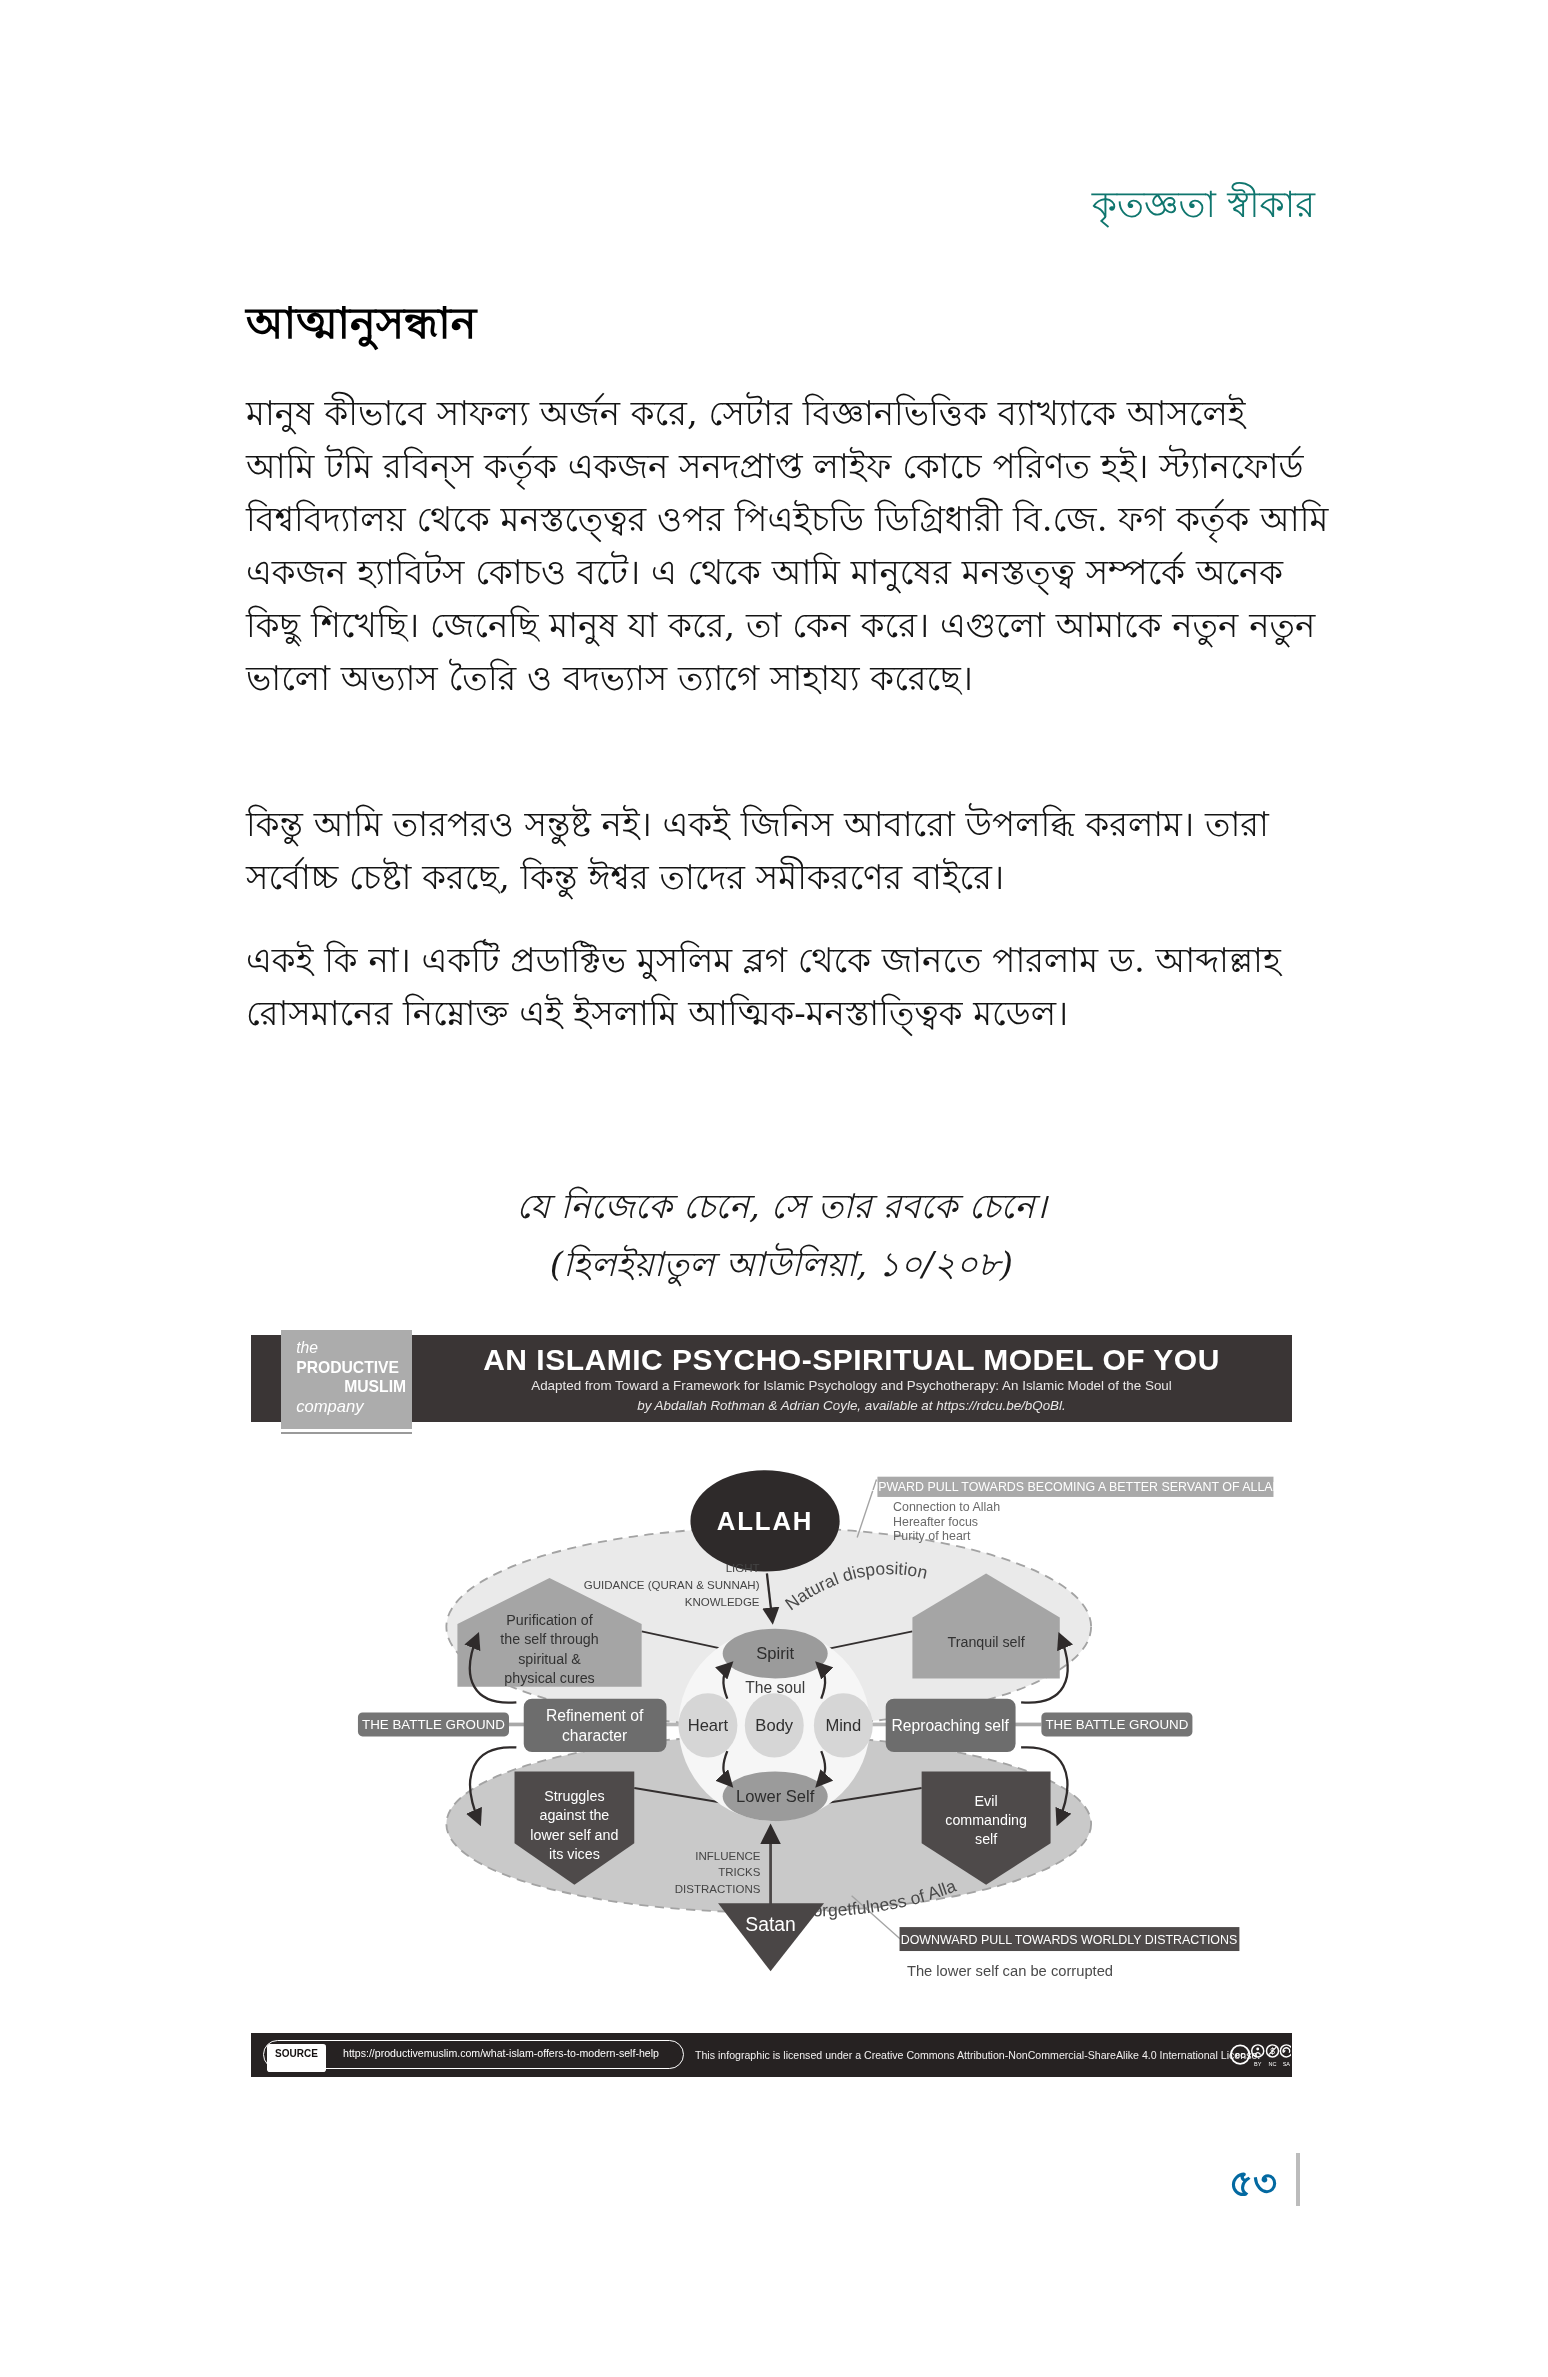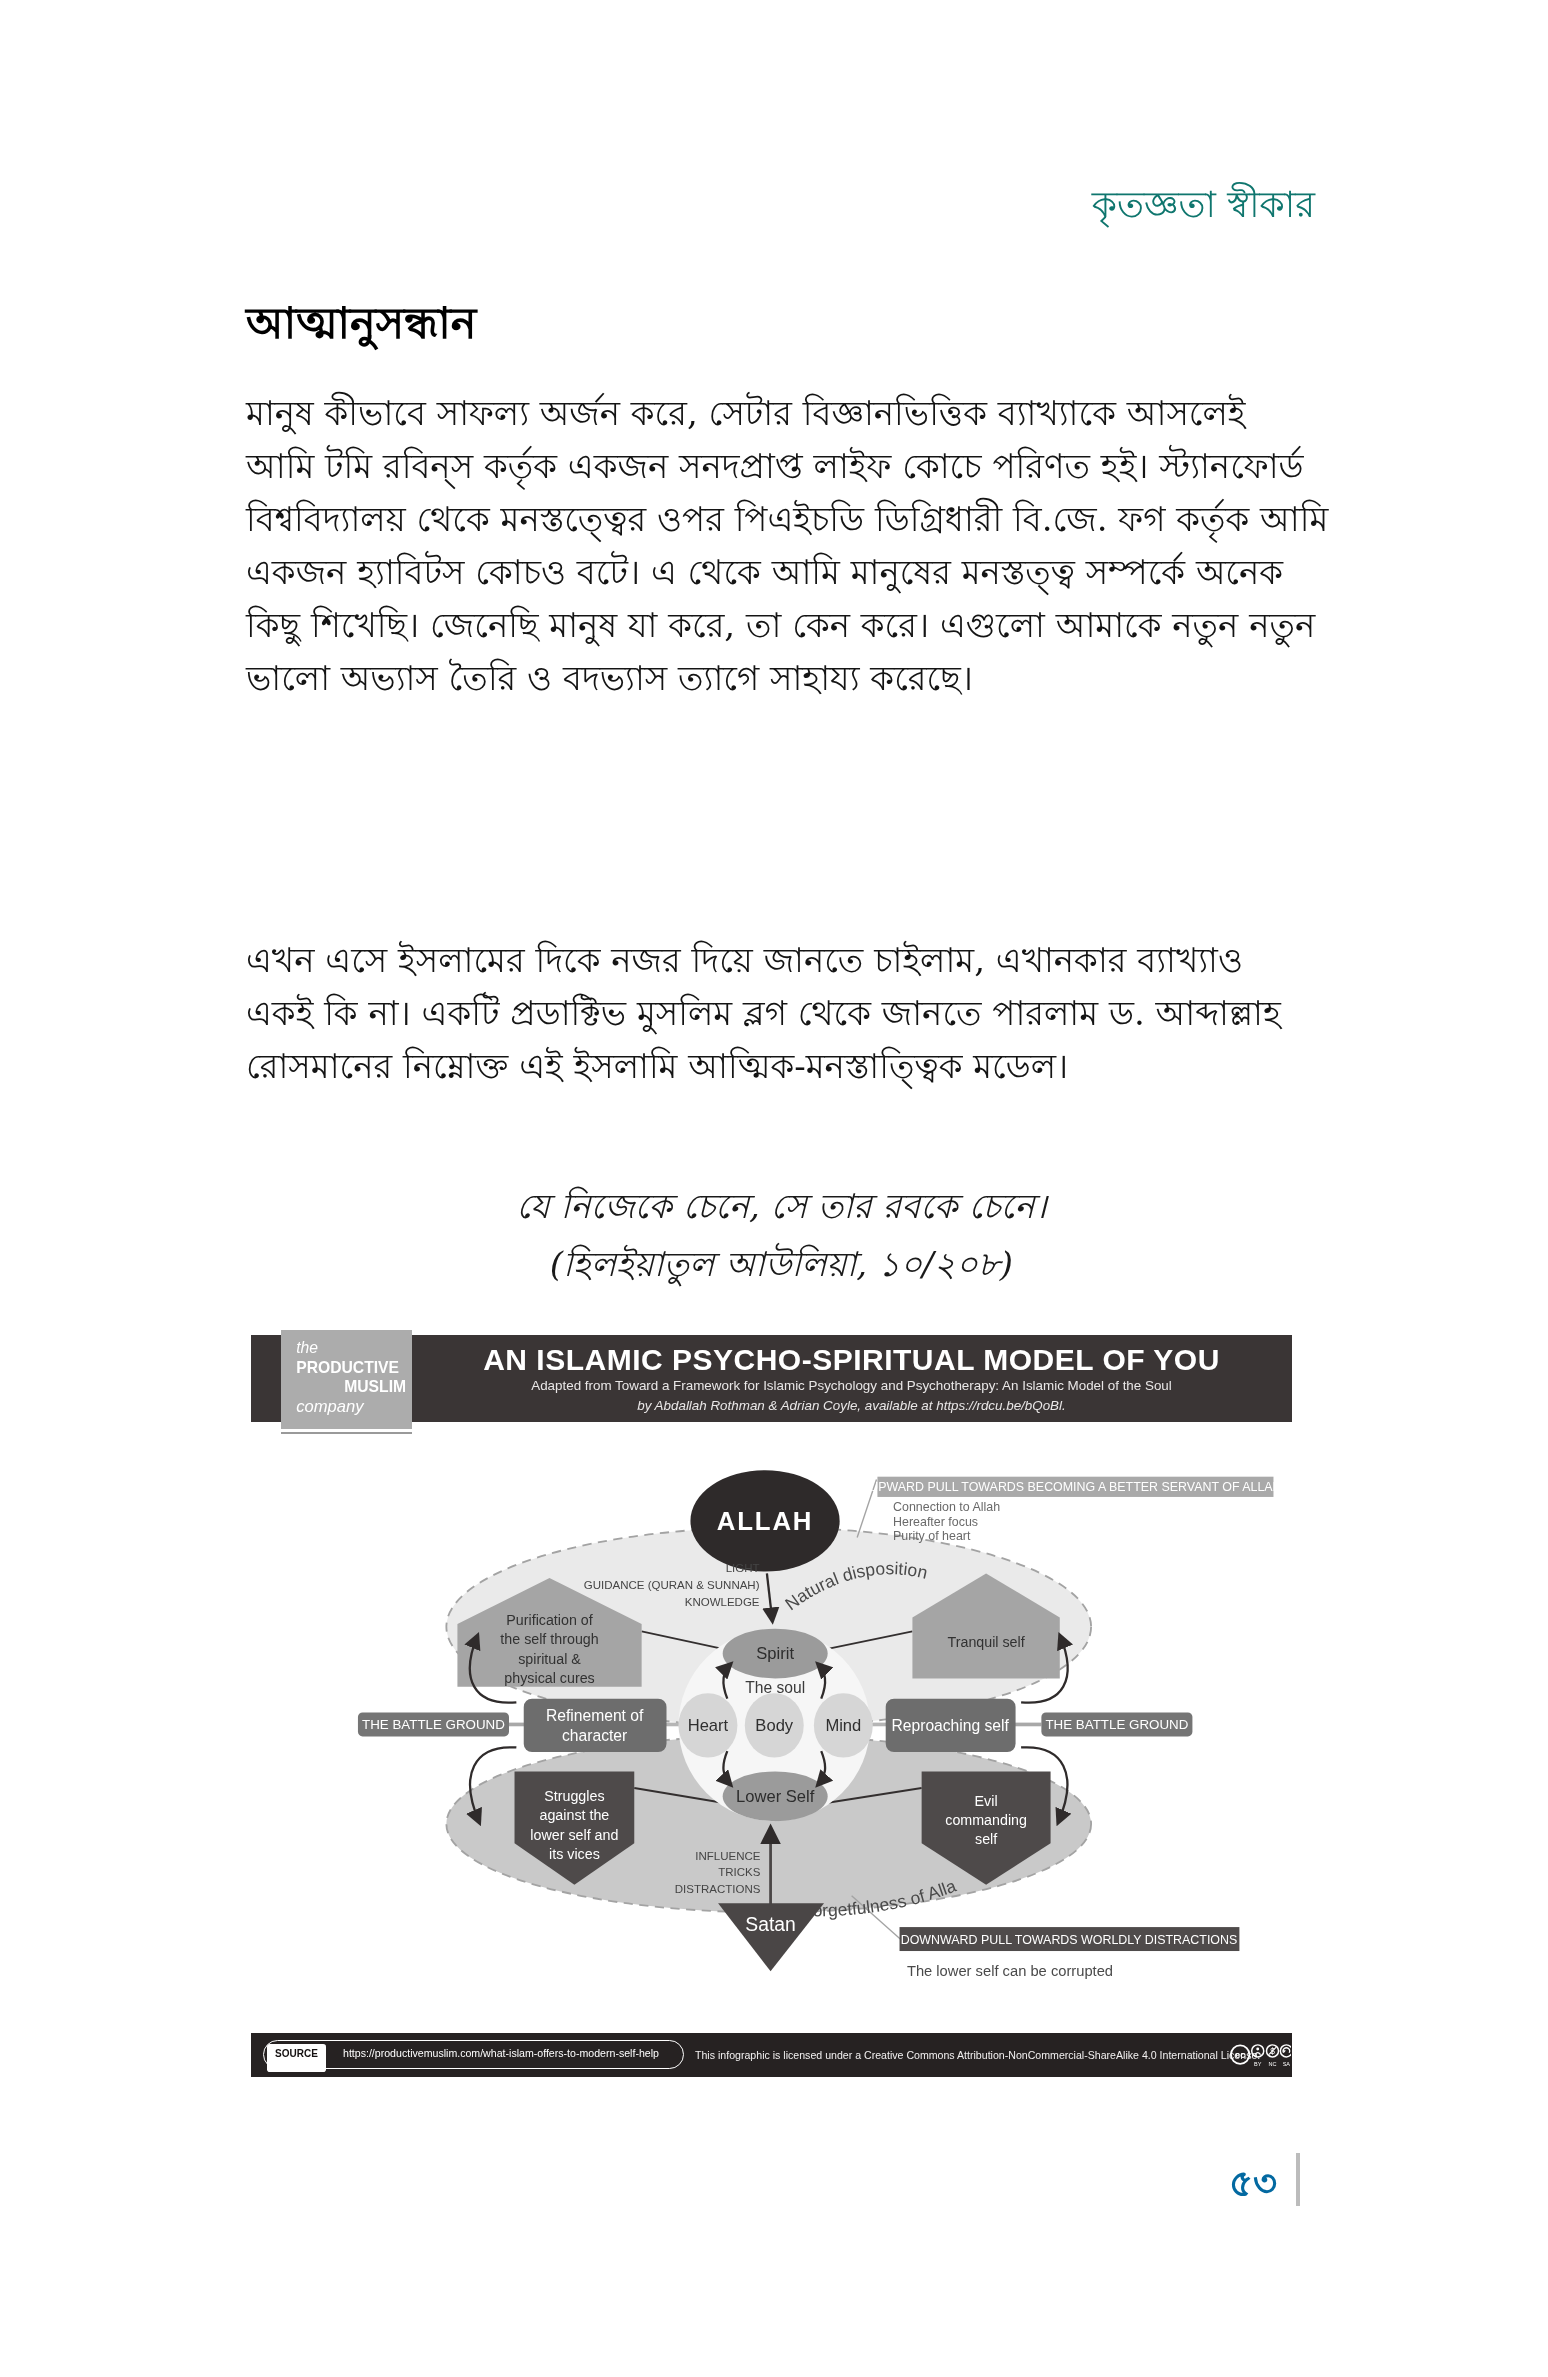--- a/index.html
+++ b/index.html
@@ -41,23 +41,26 @@
 
   <div class="bn para" style="top:387px;">
     <div>মানুষ কীভাবে সাফল্য অর্জন করে, সেটার বিজ্ঞানভিত্তিক ব্যাখ্যাকে আসলেই</div>
     <div>আমি টমি রবিন্‌স কর্তৃক একজন সনদপ্রাপ্ত লাইফ কোচে পরিণত হই। স্ট্যানফোর্ড</div>
     <div>বিশ্ববিদ্যালয় থেকে মনস্তত্ত্বের ওপর পিএইচডি ডিগ্রিধারী বি.জে. ফগ কর্তৃক আমি</div>
     <div>একজন হ্যাবিটস কোচও বটে। এ থেকে আমি মানুষের মনস্তত্ত্ব সম্পর্কে অনেক</div>
     <div>কিছু শিখেছি। জেনেছি মানুষ যা করে, তা কেন করে। এগুলো আমাকে নতুন নতুন</div>
     <div>ভালো অভ্যাস তৈরি ও বদভ্যাস ত্যাগে সাহায্য করেছে।</div>
   </div>
 
+  <div class="bn para" style="top:798px;">
+    <div>কিন্তু আমি তারপরও সন্তুষ্ট নই। একই জিনিস আবারো উপলব্ধি করলাম। তারা</div>
+    <div>সর্বোচ্চ চেষ্টা করছে, কিন্তু ঈশ্বর তাদের সমীকরণের বাইরে।</div>
+  </div>
 
   <div class="bn para" style="top:934px;">
-    <div>এখন এসে ইসলামের দিকে নজর দিয়ে জানতে চাইলাম, এখানকার ব্যাখ্যাও</div>
     <div>একই কি না। একটি প্রডাক্টিভ মুসলিম ব্লগ থেকে জানতে পারলাম ড. আব্দাল্লাহ</div>
     <div>রোসমানের নিম্নোক্ত এই ইসলামি আত্মিক-মনস্তাত্ত্বিক মডেল।</div>
   </div>
 
   <div class="bn quote" style="top:1180px;">যে নিজেকে চেনে, সে তার রবকে চেনে।</div>
   <div class="bn quote" style="top:1238px;">(হিলইয়াতুল আউলিয়া, ১০/২০৮)</div>
 
   <div class="ig">
 
     <div class="ig-bar" style="background:#3a3535;"></div>

